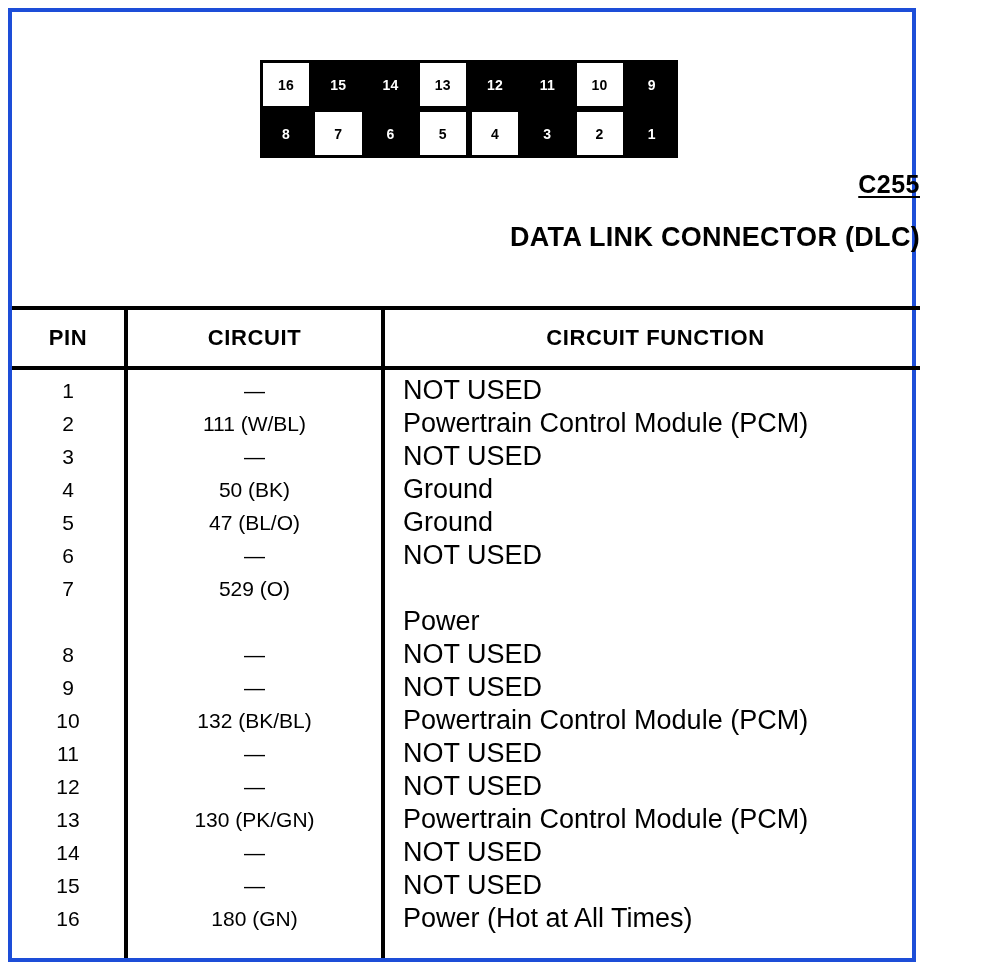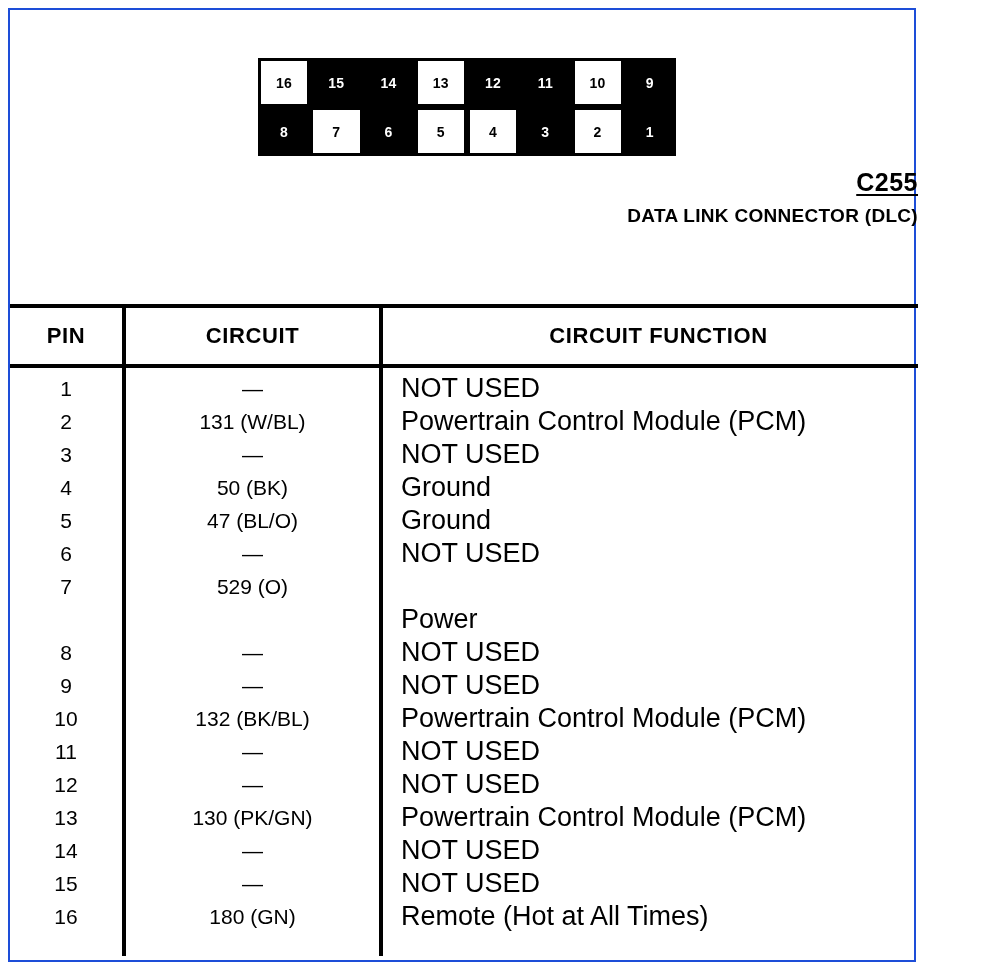--- a/index.html
+++ b/index.html
@@ -21,21 +21,21 @@
     overflow: hidden;
   }
 
   
   .frame {
     position: absolute;
     left: 8px;
     top: 8px;
     width: 908px;   
     height: 954px;  
-    border: 2px solid #1d4ed8;
+    border: 4px solid #1d4ed8;
     box-sizing: border-box;
     background: #fff;
   }
 
   
   .connector-region {
     position: absolute;
     left: 0;
     top: 0;
     width: 908px;
@@ -104,24 +104,24 @@
   }
   .conn-id {
     font-size: 25px;
     font-weight: bold;
     letter-spacing: 0.5px;
     text-decoration: underline;
     text-underline-offset: 3px;
     line-height: 1.15;
   }
   .conn-name {
-    font-size: 19px;
+    font-size: 27px;
     font-weight: bold;
     letter-spacing: 0.3px;
-    margin-top: 8px;
+    margin-top: 23px;
     line-height: 1.15;
   }
 
   
   .tbl-rule {
     position: absolute;
     left: 0;
     width: 908px;
     height: 4px;
     background: #000;
@@ -152,21 +152,21 @@
     height: 56px;
     display: flex;
     align-items: center;
     justify-content: center;
     font-size: 22px;
     font-weight: bold;
     letter-spacing: 0.6px;
   }
   .head-pin  { left: 0;     width: 112px; }
   .head-circ { left: 116px; width: 253px; }
-  .head-func { left: 381px; width: 535px; }
+  .head-func { left: 369px; width: 535px; padding-left: 7px; }
 
   .rows {
     position: absolute;
     left: 0;
     top: 362px;
     width: 908px;
   }
   .row {
     position: relative;
     height: 33px;
@@ -284,21 +284,21 @@
     </div>
 
     <div class="rows">
         <div class="row">
           <div class="c-pin">1</div>
           <div class="c-circ">—</div>
           <div class="c-func">NOT USED</div>
         </div>
         <div class="row">
           <div class="c-pin">2</div>
-          <div class="c-circ">131 (W/BL)</div>
+          <div class="c-circ">111 (W/BL)</div>
           <div class="c-func">Powertrain Control Module (PCM)</div>
         </div>
         <div class="row">
           <div class="c-pin">3</div>
           <div class="c-circ">—</div>
           <div class="c-func">NOT USED</div>
         </div>
         <div class="row">
           <div class="c-pin">4</div>
           <div class="c-circ">50 (BK)</div>
@@ -357,18 +357,18 @@
           <div class="c-func">NOT USED</div>
         </div>
         <div class="row">
           <div class="c-pin">15</div>
           <div class="c-circ">—</div>
           <div class="c-func">NOT USED</div>
         </div>
         <div class="row">
           <div class="c-pin">16</div>
           <div class="c-circ">180 (GN)</div>
-          <div class="c-func">Remote (Hot at All Times)</div>
+          <div class="c-func">Power (Hot at All Times)</div>
         </div>
       </div>
 
   </div>
 </div>
 
 </body></html>

